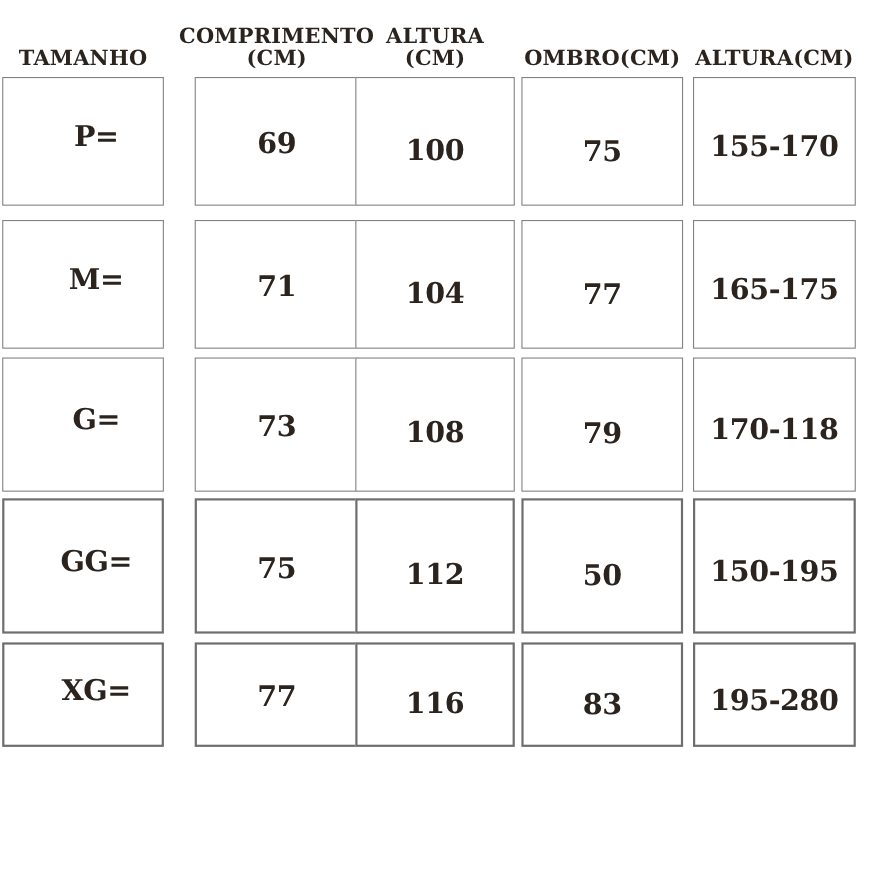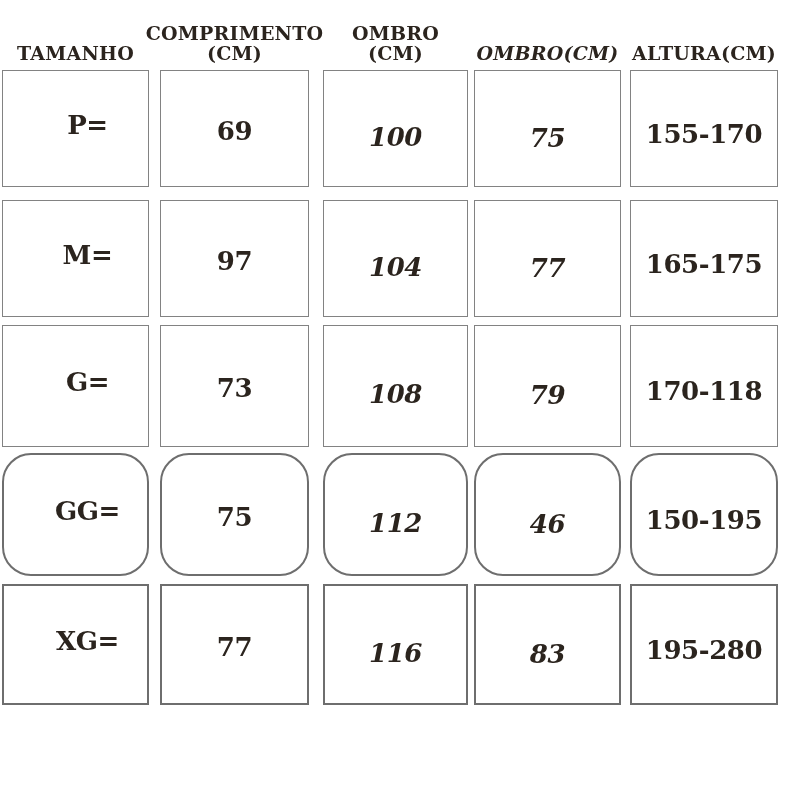--- a/index.html
+++ b/index.html
@@ -12,31 +12,31 @@
   html,body{width:800px;height:800px;background:var(--background);overflow:hidden;}
   body{
     font-family:"DejaVu Serif","Liberation Serif",serif;
     font-weight:bold;
     color:var(--text);
   }
   .chart{position:relative;width:800px;height:800px;}
 
   
   .col-tamanho    {left:2px;  width:147px;}
-  .col-comprimento{left:160px;width:149px;}
+  .col-comprimento{left:177px;width:149px;}
   .col-busto      {left:323px;width:145px;}
-  .col-ombro      {left:474px;width:147px;font-style:italic;}
+  .col-ombro      {left:474px;width:147px;}
   .col-altura     {left:630px;width:148px;}
 
   
   .row-0{top:70px; height:117px;}
   .row-1{top:200px;height:117px;}
   .row-2{top:325px;height:122px;}
-  .row-3{top:453px;height:123px;border-radius:29px;}
-  .row-4{top:584px;height:121px;}
+  .row-3{top:453px;height:123px;}
+  .row-4{top:584px;height:95px;}
 
   
   .hcell{
     position:absolute;
     top:14px;height:50px;
     display:flex;align-items:flex-end;justify-content:center;
     text-align:center;
     font-size:19px;line-height:1.08;
     letter-spacing:.2px;
   }
@@ -46,37 +46,37 @@
     position:absolute;
     background:var(--background);
     border:1.5px solid var(--border);
     display:flex;align-items:center;justify-content:center;
   }
   .cell.row-3,.cell.row-4{border-color:var(--border-dark);border-width:2px;}
 
   .v{font-size:26px;letter-spacing:-0.4px;white-space:nowrap;}
   .col-tamanho     .v{transform:translate(12px,-4px);}
   .col-comprimento .v{transform:translateY(2px);}
-  .col-busto       .v{transform:translateY(8px);font-style:italic;}
+  .col-busto       .v{transform:translateY(8px);}
   .col-ombro       .v{transform:translateY(9px);}
   .col-altura      .v{transform:translateY(5px);}
 </style>
 </head>
 <body>
 
 <div class="chart">
 
   <div class="hcell col-tamanho">
     <span>TAMANHO</span>
   </div>
   <div class="hcell col-comprimento">
     <span>COMPRIMENTO (CM)</span>
   </div>
   <div class="hcell col-busto">
-    <span>OMBRO (CM)</span>
+    <span>ALTURA (CM)</span>
   </div>
   <div class="hcell col-ombro">
     <span>OMBRO(CM)</span>
   </div>
   <div class="hcell col-altura">
     <span>ALTURA(CM)</span>
   </div>
 
   <div>
     <div class="cell row-0 col-tamanho">
@@ -94,21 +94,21 @@
     <div class="cell row-0 col-altura">
       <span class="v">155-170</span>
       </div>
   </div>
 
   <div>
     <div class="cell row-1 col-tamanho">
       <span class="v">M=</span>
       </div>
     <div class="cell row-1 col-comprimento">
-      <span class="v">97</span>
+      <span class="v">71</span>
       </div>
     <div class="cell row-1 col-busto">
       <span class="v">104</span>
       </div>
     <div class="cell row-1 col-ombro">
       <span class="v">77</span>
       </div>
     <div class="cell row-1 col-altura">
       <span class="v">165-175</span>
       </div>
@@ -136,21 +136,21 @@
     <div class="cell row-3 col-tamanho">
       <span class="v">GG=</span>
       </div>
     <div class="cell row-3 col-comprimento">
       <span class="v">75</span>
       </div>
     <div class="cell row-3 col-busto">
       <span class="v">112</span>
       </div>
     <div class="cell row-3 col-ombro">
-      <span class="v">46</span>
+      <span class="v">50</span>
       </div>
     <div class="cell row-3 col-altura">
       <span class="v">150-195</span>
       </div>
   </div>
 
   <div>
     <div class="cell row-4 col-tamanho">
       <span class="v">XG=</span>
       </div>

